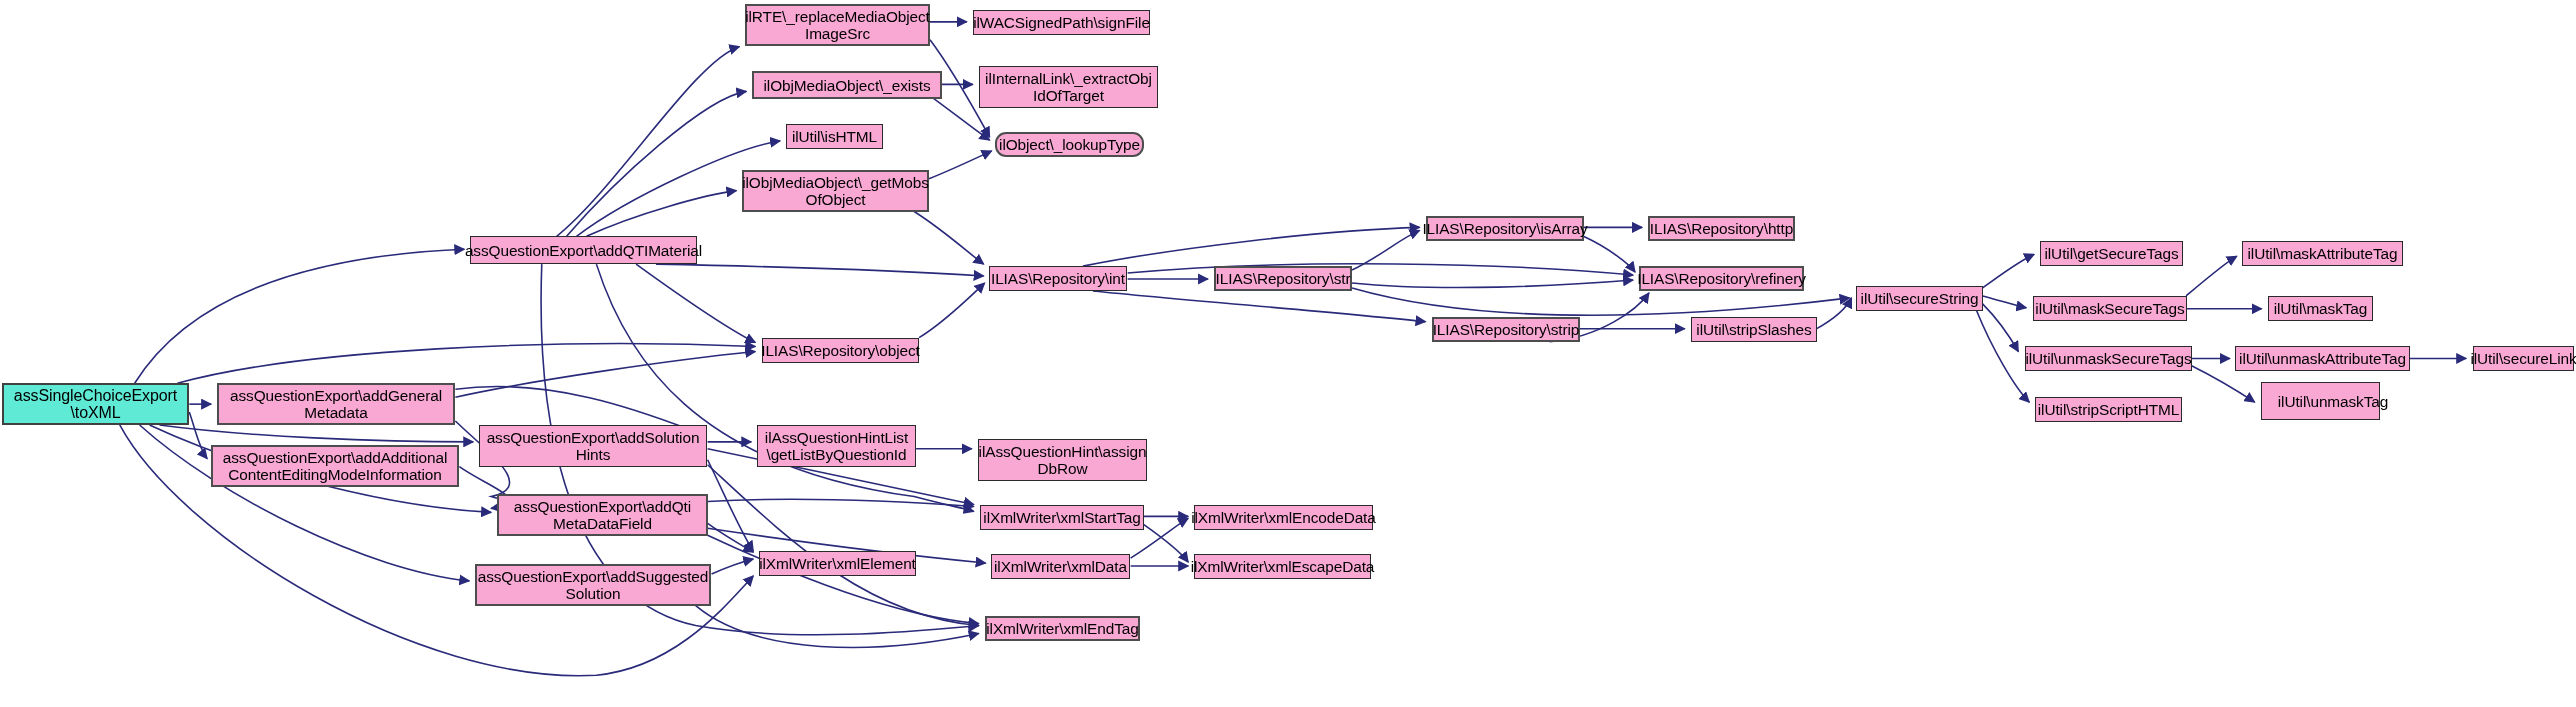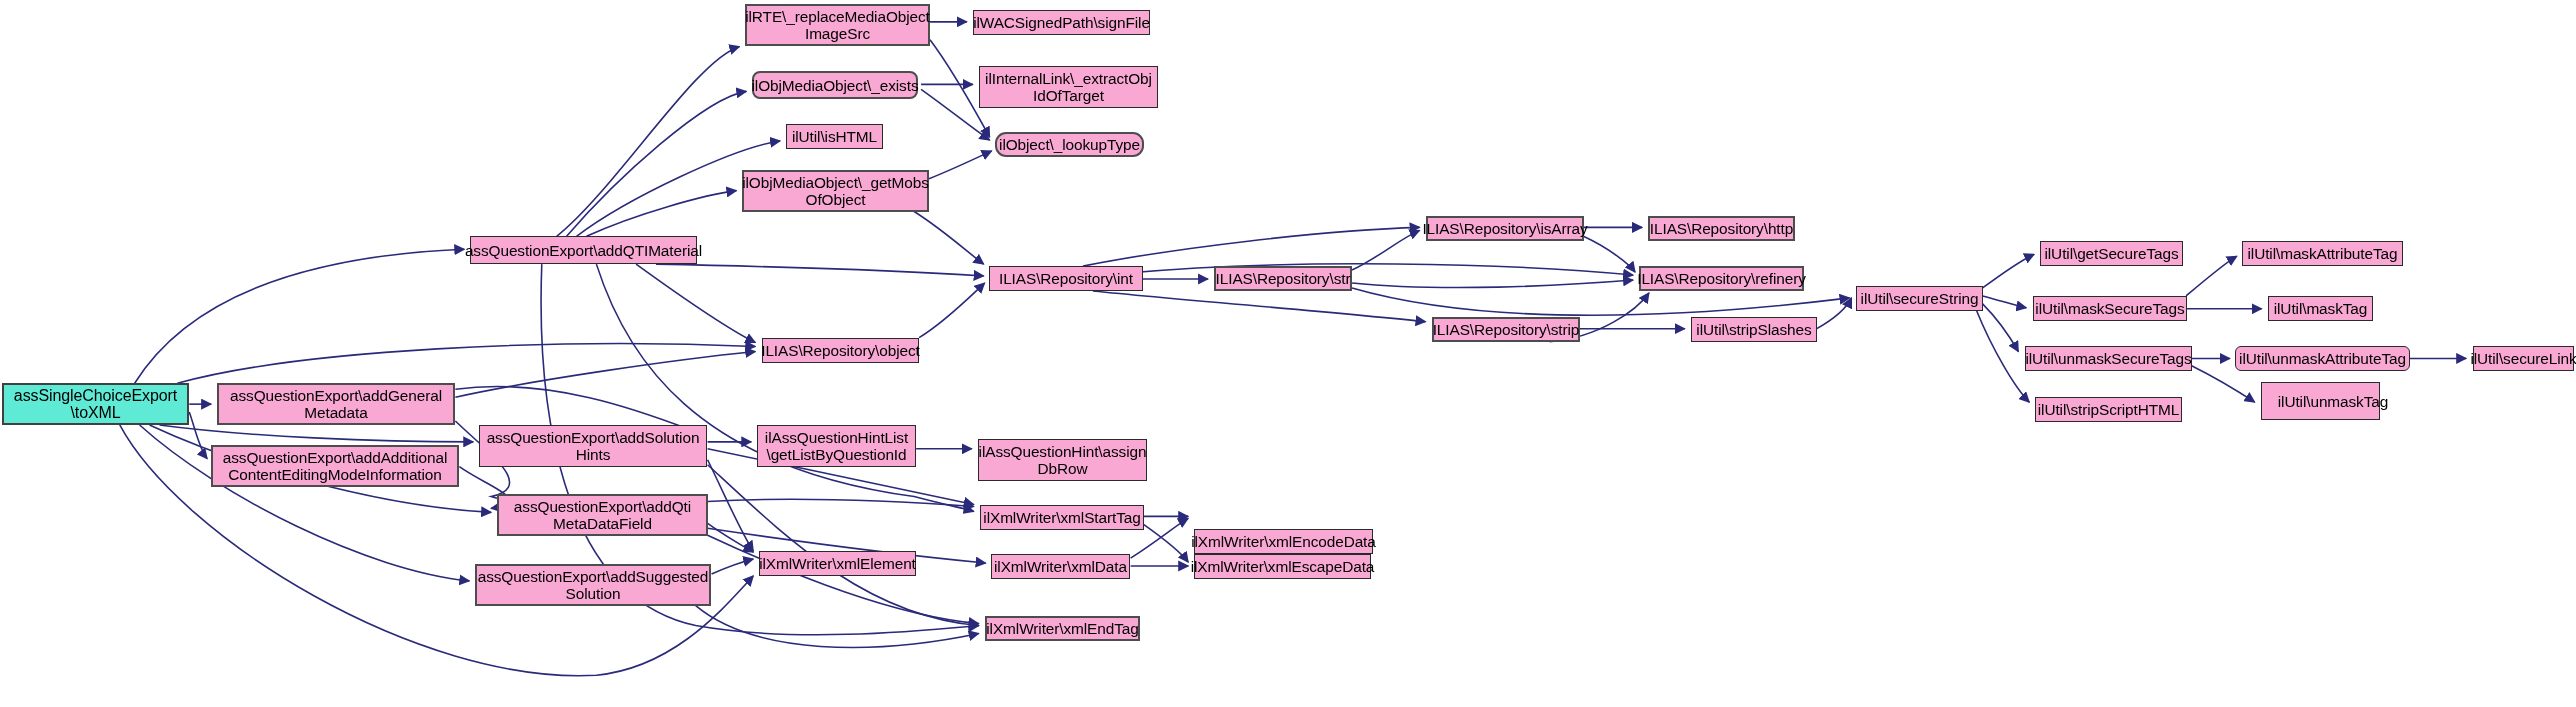--- a/index.html
+++ b/index.html
@@ -134,51 +134,51 @@
 ContentEditingModeInformation</div>
       <div class="node" style="left: 470px; top: 236px; width: 227px; height: 28px;">assQuestionExport\addQTIMaterial</div>
       <div class="node" style="left: 479px; top: 425px; width: 228px; height: 42px;">assQuestionExport\addSolution
 Hints</div>
       <div class="node thick" style="left: 497px; top: 494px; width: 211px; height: 42px;">assQuestionExport\addQti
 MetaDataField</div>
       <div class="node thick" style="left: 475px; top: 564px; width: 236px; height: 42px;">assQuestionExport\addSuggested
 Solution</div>
       <div class="node thick" style="left: 745px; top: 4px; width: 185px; height: 42px;">ilRTE\_replaceMediaObject
 ImageSrc</div>
-      <div class="node thick" style="left: 752px; top: 71px; width: 166px; height: 28px; border-radius: 8px;">ilObjMediaObject\_exists</div>
+      <div class="node thick" style="left: 752px; top: 71px; width: 190px; height: 28px;">ilObjMediaObject\_exists</div>
       <div class="node" style="left: 786px; top: 124px; width: 97px; height: 25px;">ilUtil\isHTML</div>
       <div class="node thick" style="left: 742px; top: 170px; width: 187px; height: 42px;">ilObjMediaObject\_getMobs
 OfObject</div>
       <div class="node" style="left: 973px; top: 10px; width: 177px; height: 25px;">ilWACSignedPath\signFile</div>
       <div class="node" style="left: 979px; top: 66px; width: 179px; height: 42px;">ilInternalLink\_extractObj
 IdOfTarget</div>
       <div class="node thick" style="left: 995px; top: 132px; width: 149px; height: 25px; border-radius: 11px;">ilObject\_lookupType</div>
       <div class="node" style="left: 762px; top: 338px; width: 157px; height: 25px;">ILIAS\Repository\object</div>
-      <div class="node" style="left: 989px; top: 266px; width: 154px; height: 25px;">ILIAS\Repository\int</div>
+      <div class="node" style="left: 989px; top: 266px; width: 138px; height: 25px;">ILIAS\Repository\int</div>
       <div class="node" style="left: 757px; top: 425px; width: 159px; height: 42px;">ilAssQuestionHintList
 \getListByQuestionId</div>
       <div class="node" style="left: 759px; top: 551px; width: 157px; height: 25px;">ilXmlWriter\xmlElement</div>
       <div class="node" style="left: 978px; top: 439px; width: 169px; height: 42px;">ilAssQuestionHint\assign
 DbRow</div>
       <div class="node" style="left: 980px; top: 505px; width: 164px; height: 25px;">ilXmlWriter\xmlStartTag</div>
       <div class="node" style="left: 991px; top: 554px; width: 139px; height: 25px;">ilXmlWriter\xmlData</div>
       <div class="node thick" style="left: 985px; top: 616px; width: 155px; height: 25px;">ilXmlWriter\xmlEndTag</div>
-      <div class="node" style="left: 1194px; top: 505px; width: 179px; height: 25px; margin-top: 24px;">ilXmlWriter\xmlEncodeData</div>
+      <div class="node" style="left: 1194px; top: 505px; width: 179px; height: 25px;">ilXmlWriter\xmlEncodeData</div>
       <div class="node" style="left: 1194px; top: 554px; width: 177px; height: 25px;">ilXmlWriter\xmlEscapeData</div>
       <div class="node thick" style="left: 1214px; top: 266px; width: 138px; height: 25px;">ILIAS\Repository\str</div>
       <div class="node thick" style="left: 1426px; top: 216px; width: 158px; height: 25px;">ILIAS\Repository\isArray</div>
       <div class="node thick" style="left: 1639px; top: 266px; width: 165px; height: 25px;">ILIAS\Repository\refinery</div>
       <div class="node thick" style="left: 1432px; top: 317px; width: 148px; height: 25px;">ILIAS\Repository\strip</div>
       <div class="node thick" style="left: 1648px; top: 216px; width: 147px; height: 25px;">ILIAS\Repository\http</div>
       <div class="node" style="left: 1691px; top: 317px; width: 126px; height: 25px;">ilUtil\stripSlashes</div>
       <div class="node" style="left: 1856px; top: 286px; width: 127px; height: 25px;">ilUtil\secureString</div>
       <div class="node" style="left: 2040px; top: 241px; width: 143px; height: 25px;">ilUtil\getSecureTags</div>
       <div class="node" style="left: 2033px; top: 296px; width: 154px; height: 25px;">ilUtil\maskSecureTags</div>
       <div class="node" style="left: 2025px; top: 346px; width: 167px; height: 25px;">ilUtil\unmaskSecureTags</div>
       <div class="node" style="left: 2035px; top: 397px; width: 147px; height: 25px;">ilUtil\stripScriptHTML</div>
       <div class="node" style="left: 2242px; top: 241px; width: 161px; height: 25px;">ilUtil\maskAttributeTag</div>
       <div class="node" style="left: 2268px; top: 296px; width: 105px; height: 25px;">ilUtil\maskTag</div>
-      <div class="node" style="left: 2235px; top: 346px; width: 175px; height: 25px; border-radius: 6px;">ilUtil\unmaskAttributeTag</div>
+      <div class="node" style="left: 2235px; top: 346px; width: 175px; height: 25px;">ilUtil\unmaskAttributeTag</div>
       <div class="node" style="left: 2261px; top: 382px; width: 119px; height: 38px; padding-left: 25px;">ilUtil\unmaskTag</div>
       <div class="node" style="left: 2473px; top: 346px; width: 101px; height: 25px;">ilUtil\secureLink</div>
     </div>
 </div>
 
 
 </body></html>

